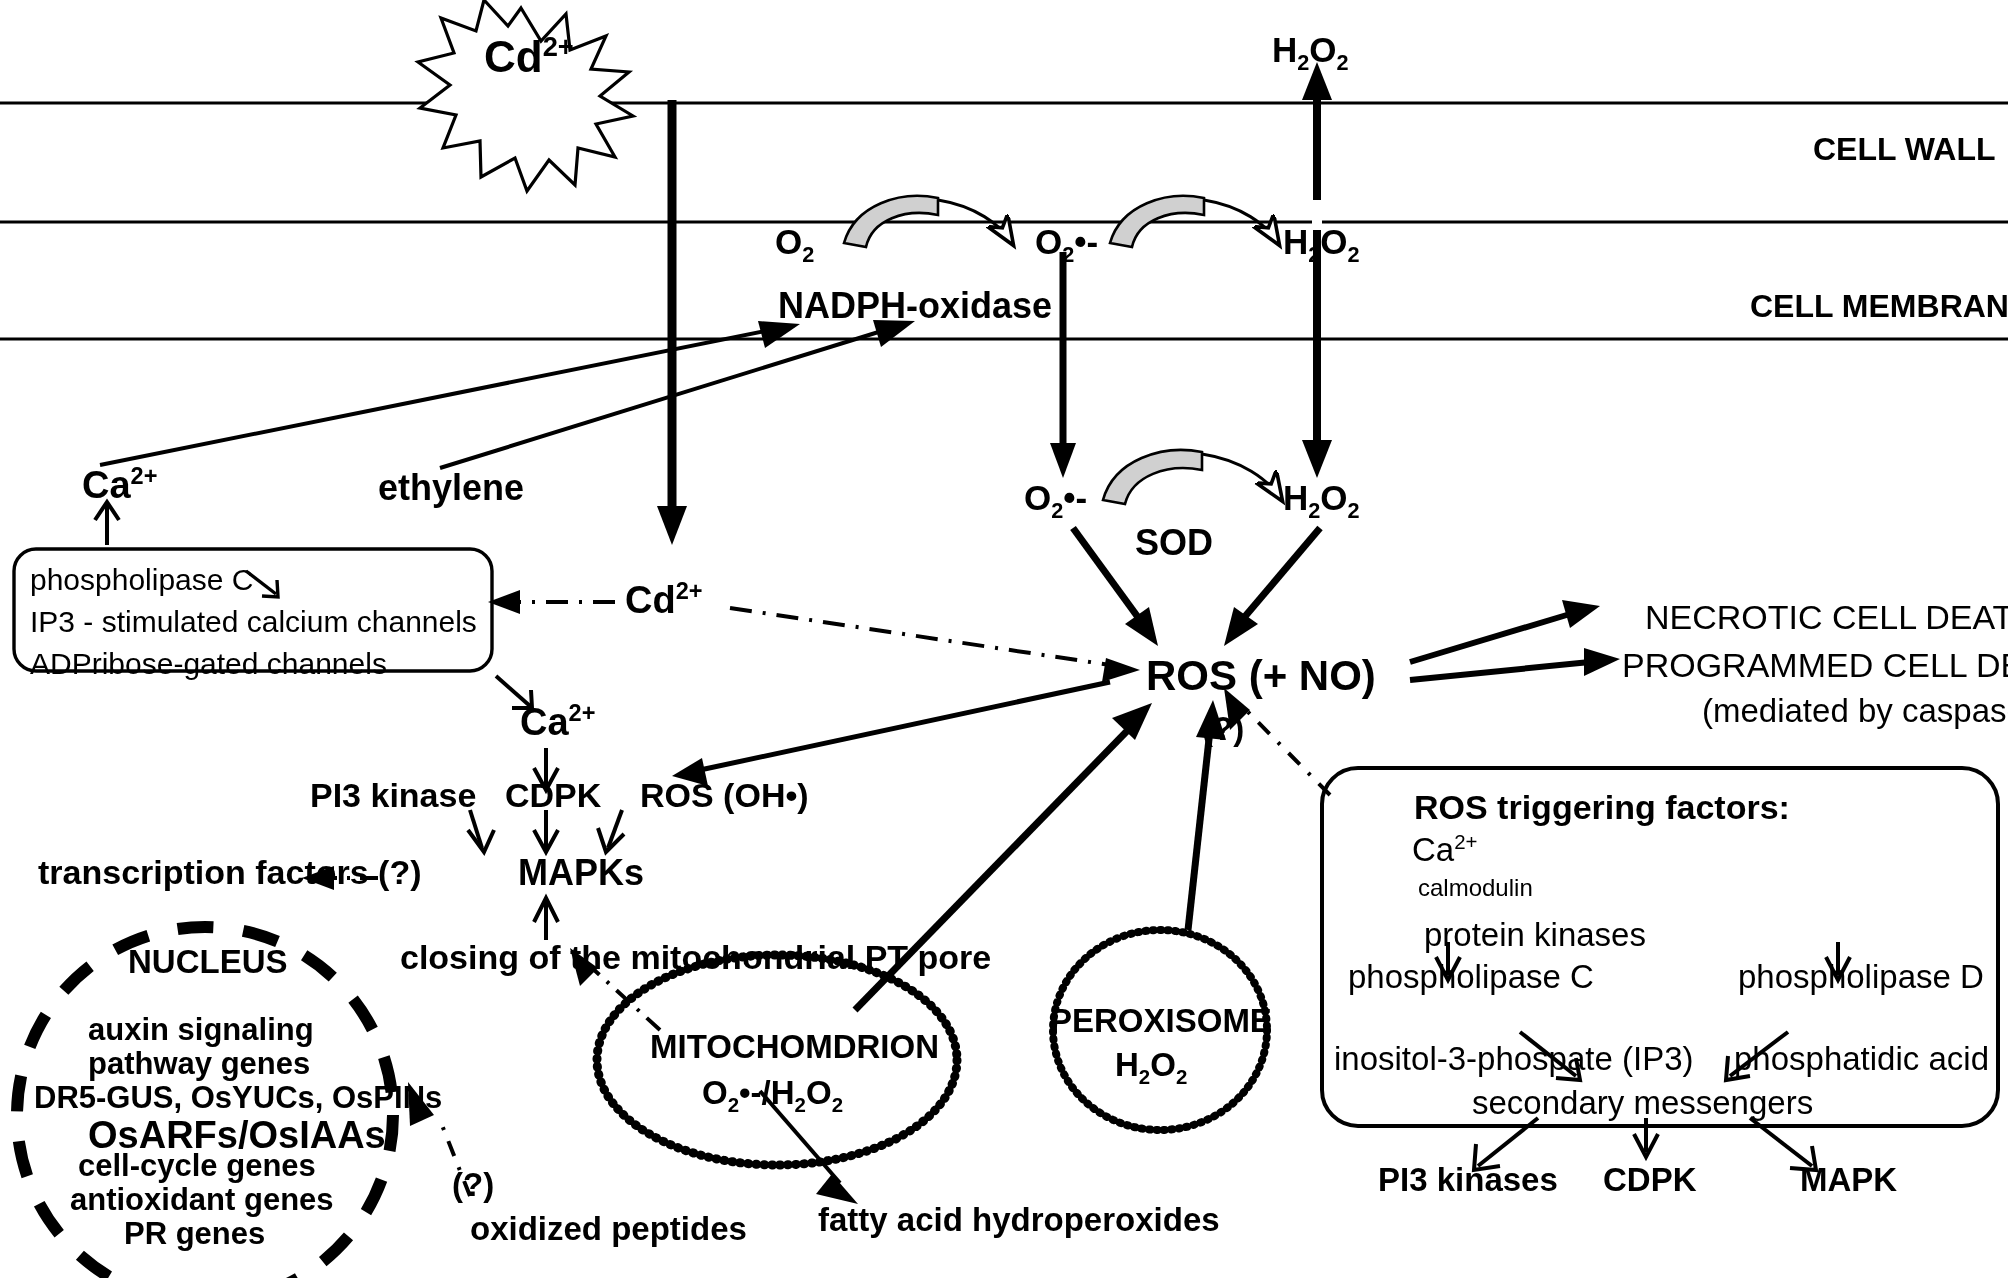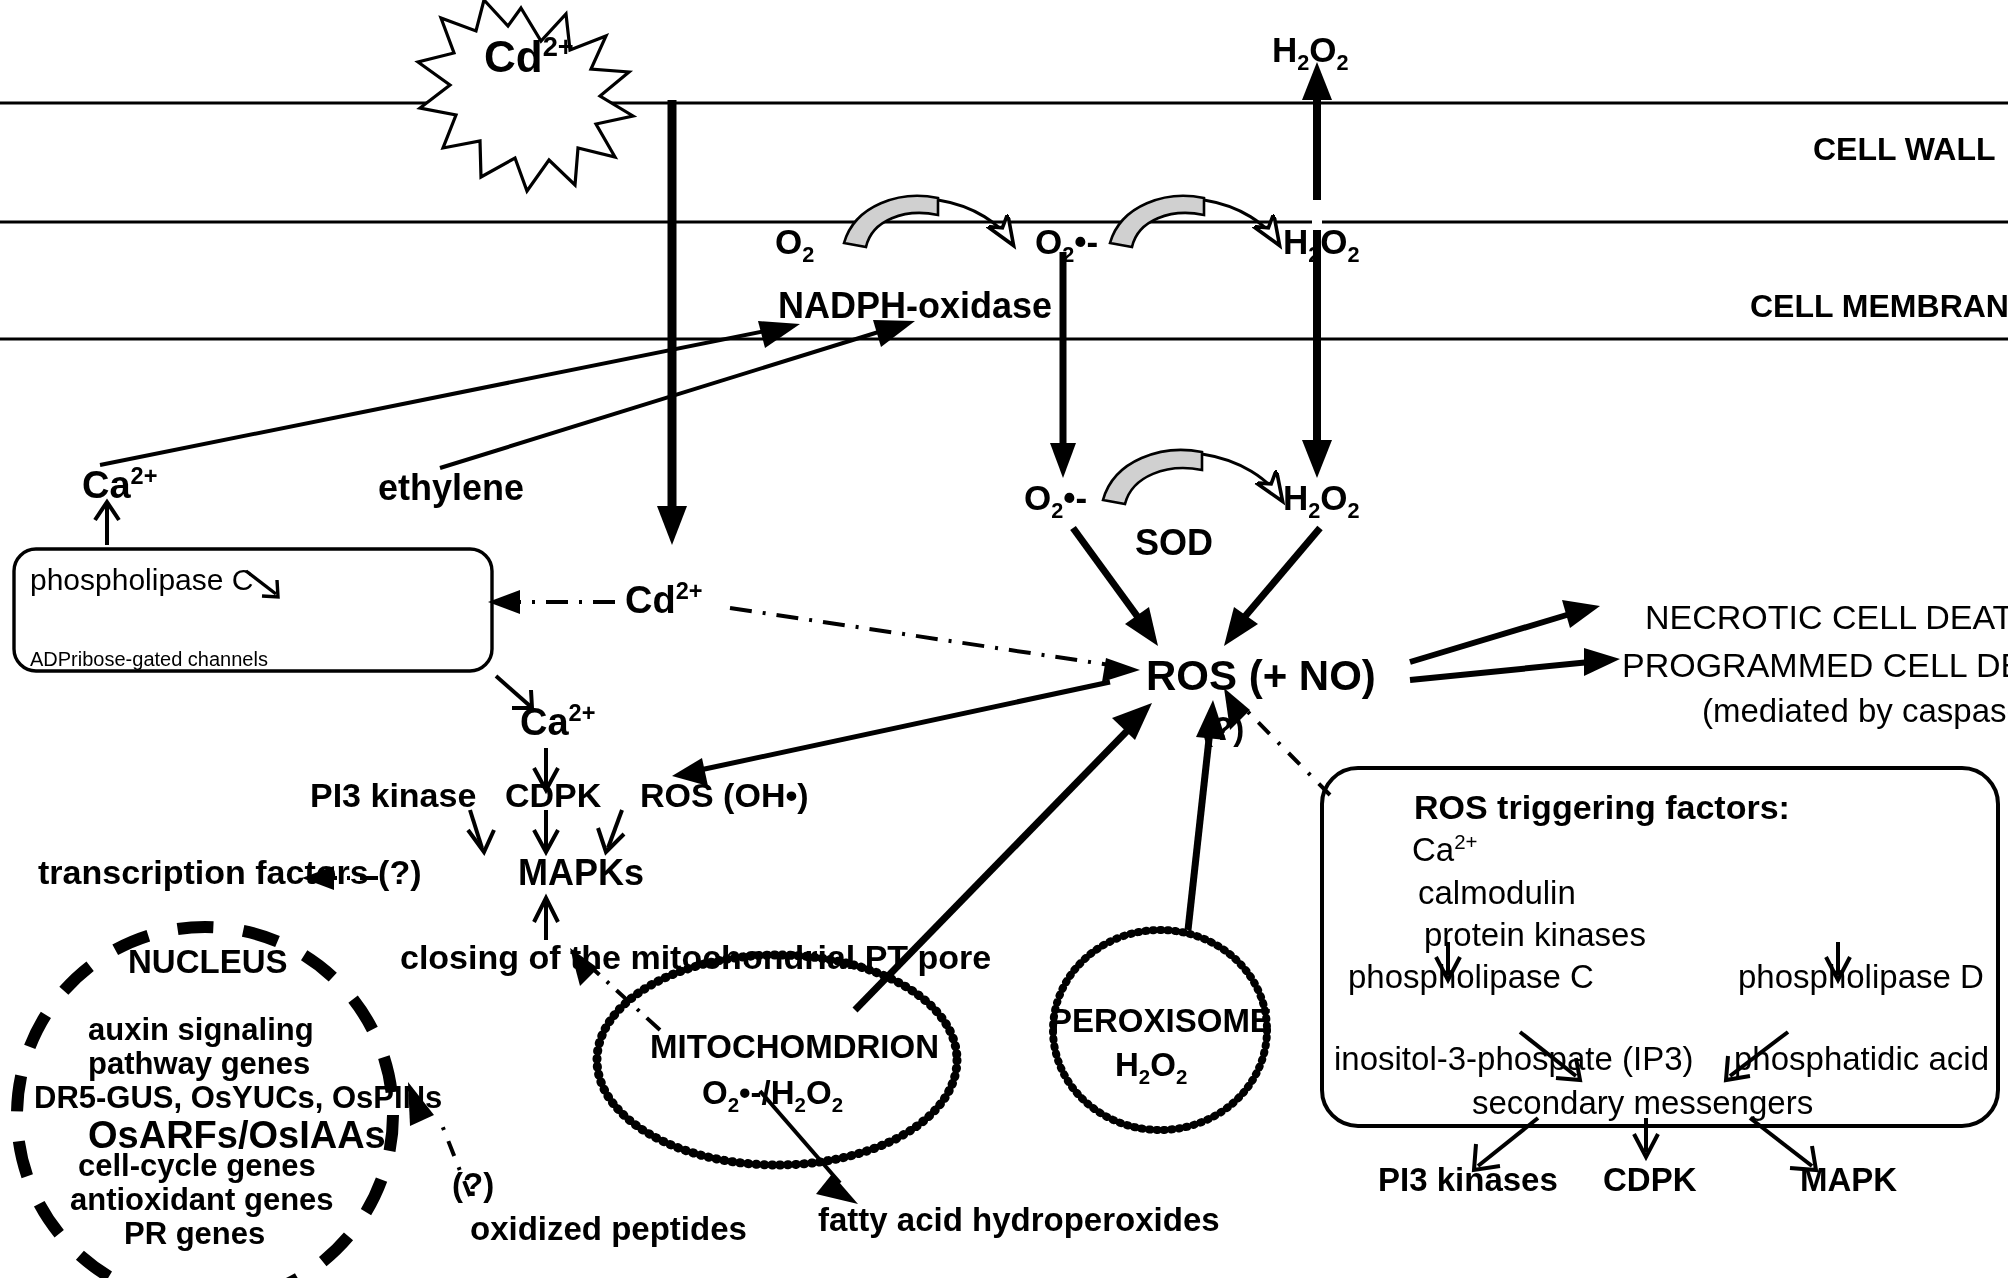--- a/index.html
+++ b/index.html
@@ -265,21 +265,22 @@
 
 <div class="lbl b" style="left:1024px;top:480px;font-size:35px;">
   <span>O</span><sub>2</sub><span>•-</span>
 </div>
 <div class="lbl b" style="left:1283px;top:480px;font-size:35px;">
   <span>H</span><sub>2</sub><span>O</span><sub>2</sub>
 </div>
 <div class="lbl b" style="left:1135px;top:525px;font-size:36px;">SOD</div>
 
 <div class="lbl" style="left:30px;top:565px;font-size:30px;">phospholipase C</div>
-<div class="lbl" style="left:30px;top:649px;font-size:20px;">ADPribose-gated channels</div>
+<div class="lbl" style="left:30px;top:607px;font-size:30px;">IP3 - stimulated calcium channels</div>
+<div class="lbl" style="left:30px;top:649px;font-size:30px;">ADPribose-gated channels</div>
 
 <div class="lbl b" style="left:625px;top:580px;font-size:38px;">
   <span>Cd</span><sup>2+</sup>
 </div>
 
 <div class="lbl b" style="left:1146px;top:655px;font-size:42px;">ROS (+ NO)</div>
 
 <div class="lbl b" style="left:1202px;top:712px;font-size:33px;">(?)</div>
 
 <div class="lbl" style="left:1645px;top:600px;font-size:34px;">NECROTIC CELL DEATH</div>
@@ -317,21 +318,21 @@
 
 <div class="lbl b" style="left:1050px;top:1004px;font-size:33px;">PEROXISOME</div>
 <div class="lbl b" style="left:1115px;top:1048px;font-size:33px;">
   <span>H</span><sub>2</sub><span>O</span><sub>2</sub>
 </div>
 
 <div class="lbl b" style="left:1414px;top:790px;font-size:34px;">ROS triggering factors:</div>
 <div class="lbl" style="left:1412px;top:832px;font-size:33px;">
   <span>Ca</span><sup>2+</sup>
 </div>
-<div class="lbl" style="left:1418px;top:876px;font-size:33px;text-align:right;">calmodulin</div>
+<div class="lbl" style="left:1418px;top:876px;font-size:24px;text-align:right;">calmodulin</div>
 <div class="lbl" style="left:1424px;top:918px;font-size:33px;">protein kinases</div>
 
 <div class="lbl" style="left:1348px;top:960px;font-size:33px;">phospholipase C</div>
 <div class="lbl" style="left:1738px;top:960px;font-size:33px;">phospholipase D</div>
 <div class="lbl" style="left:1334px;top:1042px;font-size:33px;">inositol-3-phospate (IP3)</div>
 <div class="lbl" style="left:1734px;top:1042px;font-size:33px;">phosphatidic acid</div>
 <div class="lbl" style="left:1472px;top:1086px;font-size:33px;">secondary messengers</div>
 
 <div class="lbl b" style="left:1378px;top:1163px;font-size:33px;">PI3 kinases</div>
 <div class="lbl b" style="left:1603px;top:1163px;font-size:33px;">CDPK</div>

